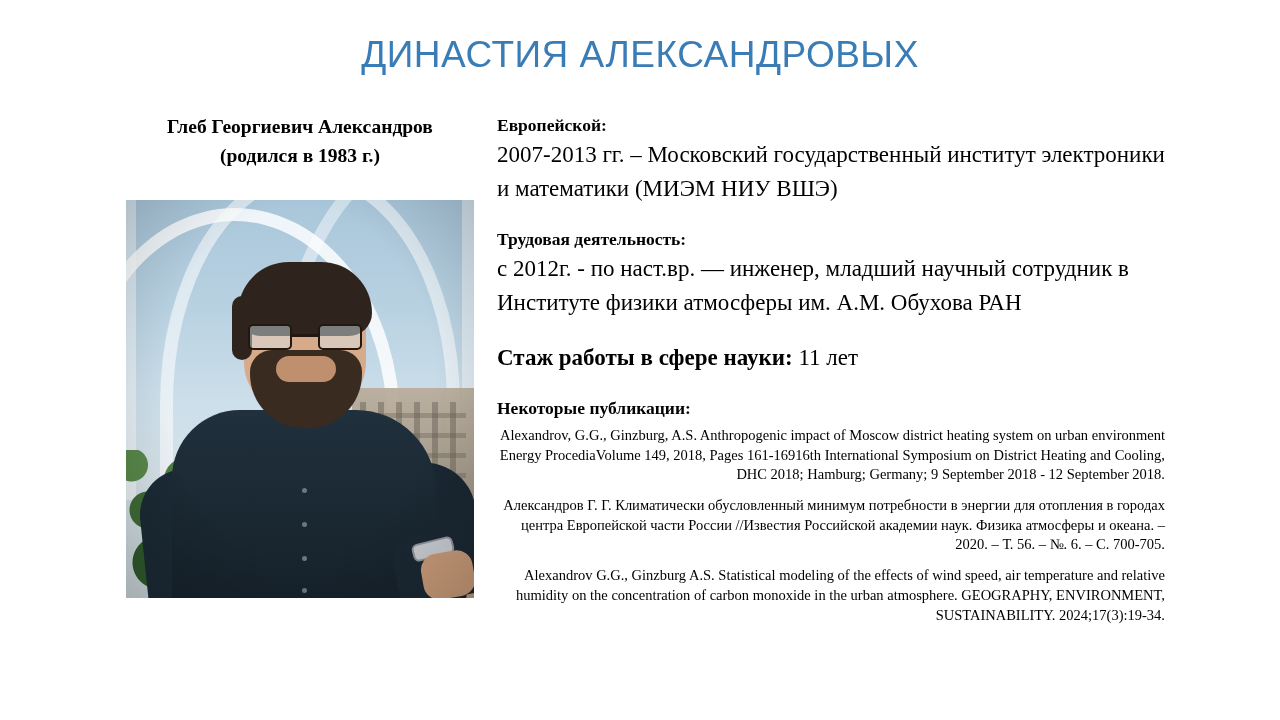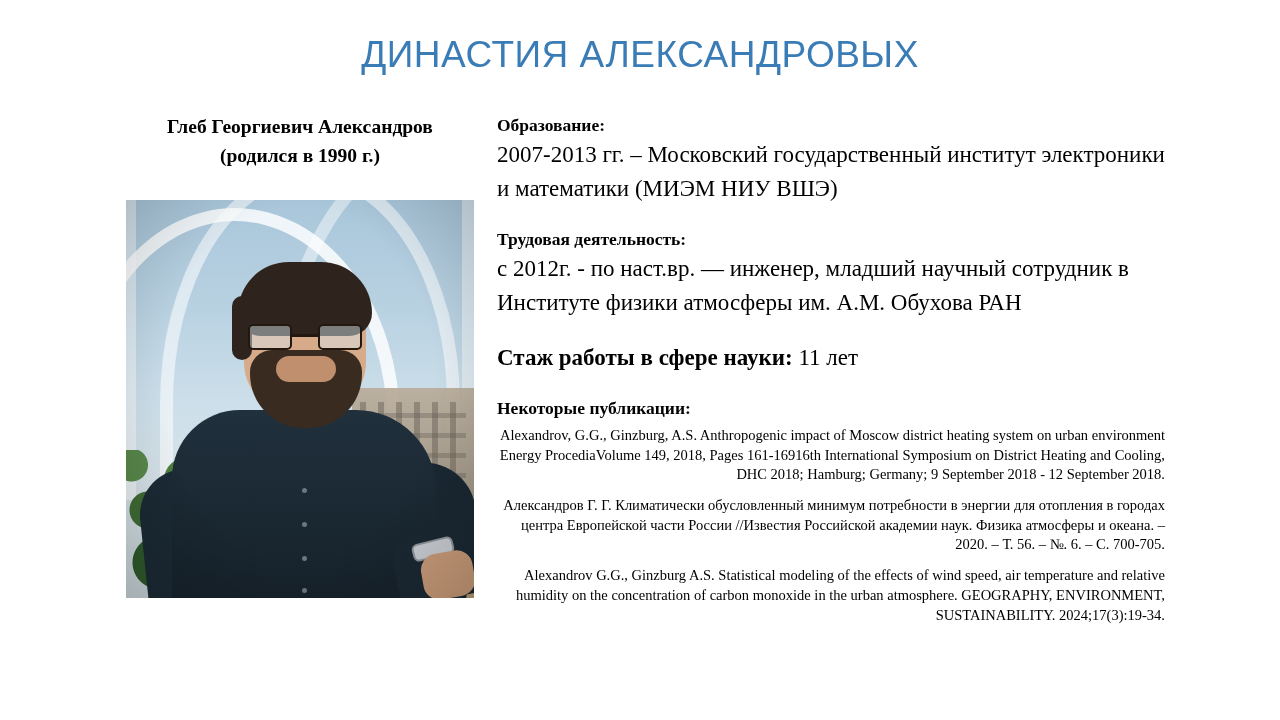--- a/index.html
+++ b/index.html
@@ -318,21 +318,21 @@
 </style>
 </head>
 <body>
 
 <div class="slide">
 
   <div class="slide-title">ДИНАСТИЯ АЛЕКСАНДРОВЫХ</div>
 
   <div class="person-name">
     <div>Глеб Георгиевич Александров</div>
-    <div>(родился в 1990 г.)</div>
+    <div>(родился в 1983 г.)</div>
   </div>
 
   <div class="photo-frame">
     <div class="ph-sky"></div>
     <div class="ph-arch a3"></div>
     <div class="ph-arch a2"></div>
     <div class="ph-arch a1"></div>
     <div class="ph-beam v1"></div>
     <div class="ph-beam v2"></div>
     <div class="ph-bldg"></div>
@@ -358,21 +358,21 @@
     </div>
     <div class="ph-armR"></div>
     <div class="ph-watch"></div>
     <div class="ph-hand"></div>
     <div class="ph-vignette"></div>
   </div>
 
   <div class="info">
 
     <div class="block">
-      <div class="head">Образование:</div>
+      <div class="head">Европейской:</div>
       <div class="text">2007-2013 гг. – Московский государственный институт электроники и математики (МИЭМ НИУ ВШЭ)</div>
     </div>
 
     <div class="spacer"></div>
 
     <div class="block">
       <div class="head">Трудовая деятельность:</div>
       <div class="text">с 2012г. - по наст.вр. — инженер,  младший научный сотрудник в Институте физики атмосферы им. А.М. Обухова РАН</div>
     </div>
 

